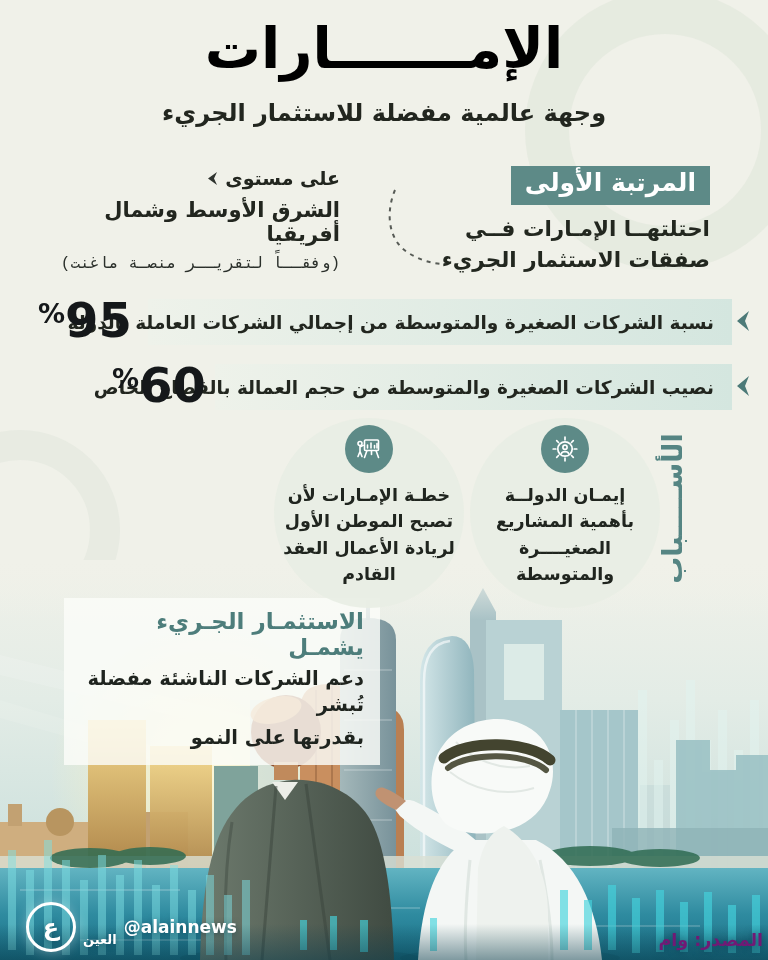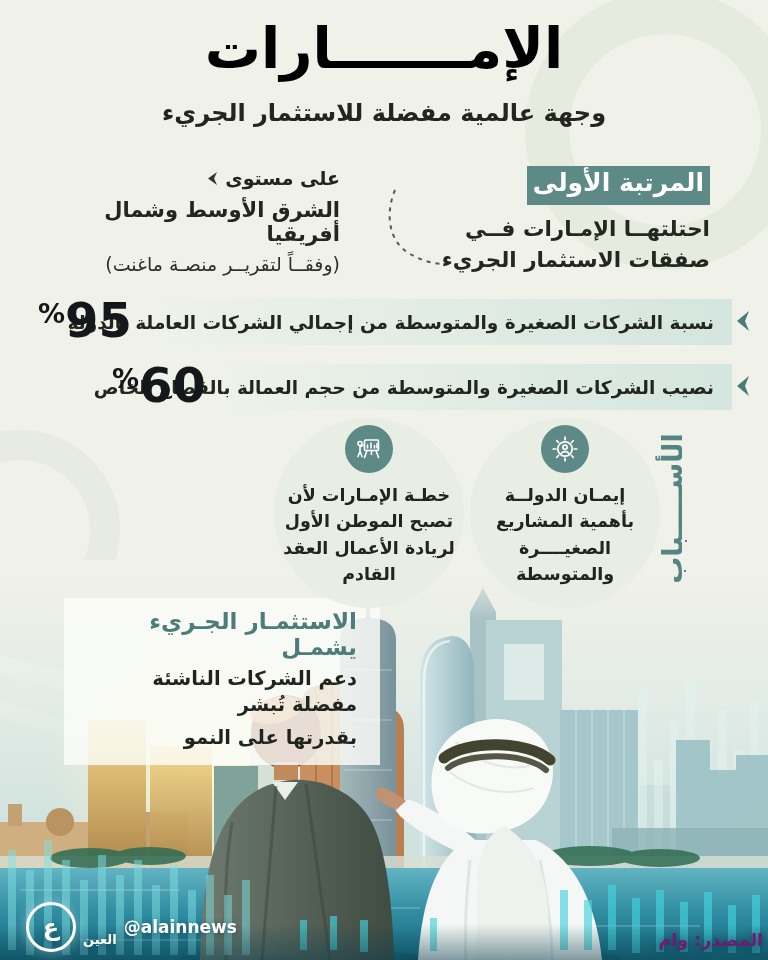--- a/index.html
+++ b/index.html
@@ -13,26 +13,26 @@
   
   .title{position:absolute;top:16px;left:0;right:0;text-align:center;z-index:2;
          font-size:56px;font-weight:800;color:#000000;}
   .subtitle{position:absolute;top:99px;left:0;right:0;text-align:center;z-index:2;
          font-size:24px;font-weight:800;color:#22261f;}
   
   .scope{position:absolute;top:167px;right:428px;width:290px;text-align:right;z-index:2;}
   .scope .lead{display:flex;align-items:center;justify-content:flex-start;gap:7px;
                font-size:19px;font-weight:700;}
   .scope .region{font-size:21px;font-weight:800;margin-top:9px;}
-  .scope .note{font-size:19px;font-weight:500;margin-top:7px;color:#2b302b;}
+  .scope .note{font-size:16px;font-weight:500;margin-top:7px;color:#2b302b;font-family:Liberation Mono, monospace;}
   .connector{position:absolute;left:385px;top:188px;z-index:1;pointer-events:none;}
   
   .rank{position:absolute;top:166px;right:58px;width:270px;text-align:right;z-index:2;}
   .badge{display:inline-block;background:#5d8a87;color:#fff;font-size:25px;font-weight:800;
-         padding:2px 6px 8px;}
+         padding:2px 14px 8px;}
   .rank .lns{margin-top:9px;font-size:21.5px;font-weight:800;line-height:1.42;color:#22271f;}
   
   .stat-bar{position:absolute;height:46px;z-index:1;display:flex;align-items:center;
             justify-content:flex-start;padding:0 18px;
             background:linear-gradient(to left,#d4e6df,#eef2ea);}
   .stat-bar .lbl{font-size:18.5px;font-weight:800;white-space:nowrap;letter-spacing:-.2px;text-align:right;}
   .bar1{top:299px;left:148px;right:36px;}
   .bar2{top:364px;left:215px;right:36px;}
   .stat-val{position:absolute;direction:ltr;display:flex;align-items:flex-start;z-index:2;
             color:#15181a;font-weight:800;}
@@ -57,21 +57,21 @@
   .icon-circle{width:48px;height:48px;border-radius:50%;background:#5d8a87;margin-top:5px;
                display:flex;align-items:center;justify-content:center;}
   .card .lines{margin-top:9px;text-align:center;font-size:17.5px;font-weight:800;
                line-height:1.5;color:#20251f;}
   .card .lines span{display:block;}
   
   .photo{position:absolute;top:560px;left:0;width:768px;height:400px;z-index:1;}
   .photo-fade{position:absolute;top:0;left:0;width:768px;height:60px;z-index:2;
               background:linear-gradient(#f0f1e9,rgba(240,241,233,0));}
   .invest{position:absolute;left:64px;top:38px;width:316px;z-index:3;text-align:right;
-          background:rgba(251,253,249,.82);padding:10px 23px 14px;}
+          background:rgba(251,253,249,.82);padding:10px 16px 14px;}
   .invest .t{font-size:23px;font-weight:800;color:#4d7d7b;}
   .invest .ln{font-size:19.5px;font-weight:800;color:#1f241f;margin-top:6px;line-height:1.35;}
   .source{position:absolute;right:5px;bottom:10px;z-index:3;color:#701a75;font-size:17.5px;
           font-weight:800;text-shadow:0 1px 8px rgba(5,50,70,.75);margin-left:7px;}
   .brandbox{position:absolute;left:26px;bottom:8px;z-index:3;direction:ltr;color:#fff;
             display:flex;align-items:center;gap:7px;text-shadow:0 1px 6px rgba(5,50,70,.6);}
   .logo-ring{width:50px;height:50px;border:3px solid #fff;border-radius:50%;font-size:24px;
              font-weight:800;display:flex;align-items:center;justify-content:center;
              box-shadow:0 0 14px rgba(255,255,255,.35);}
   .brand{font-size:13px;font-weight:700;align-self:flex-end;margin-bottom:5px;}

